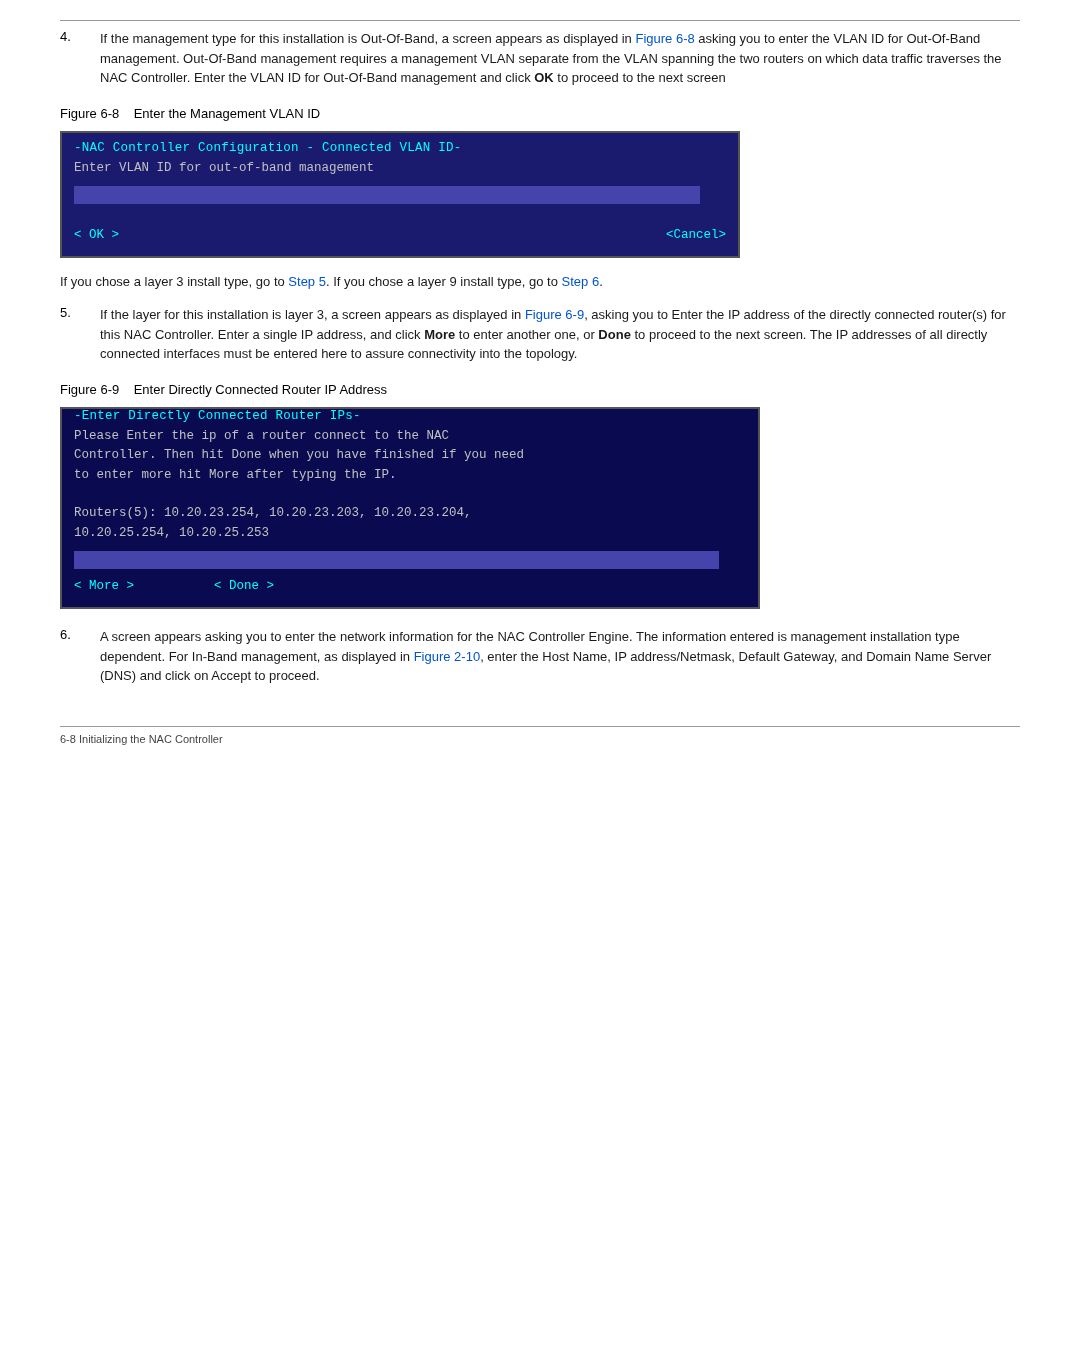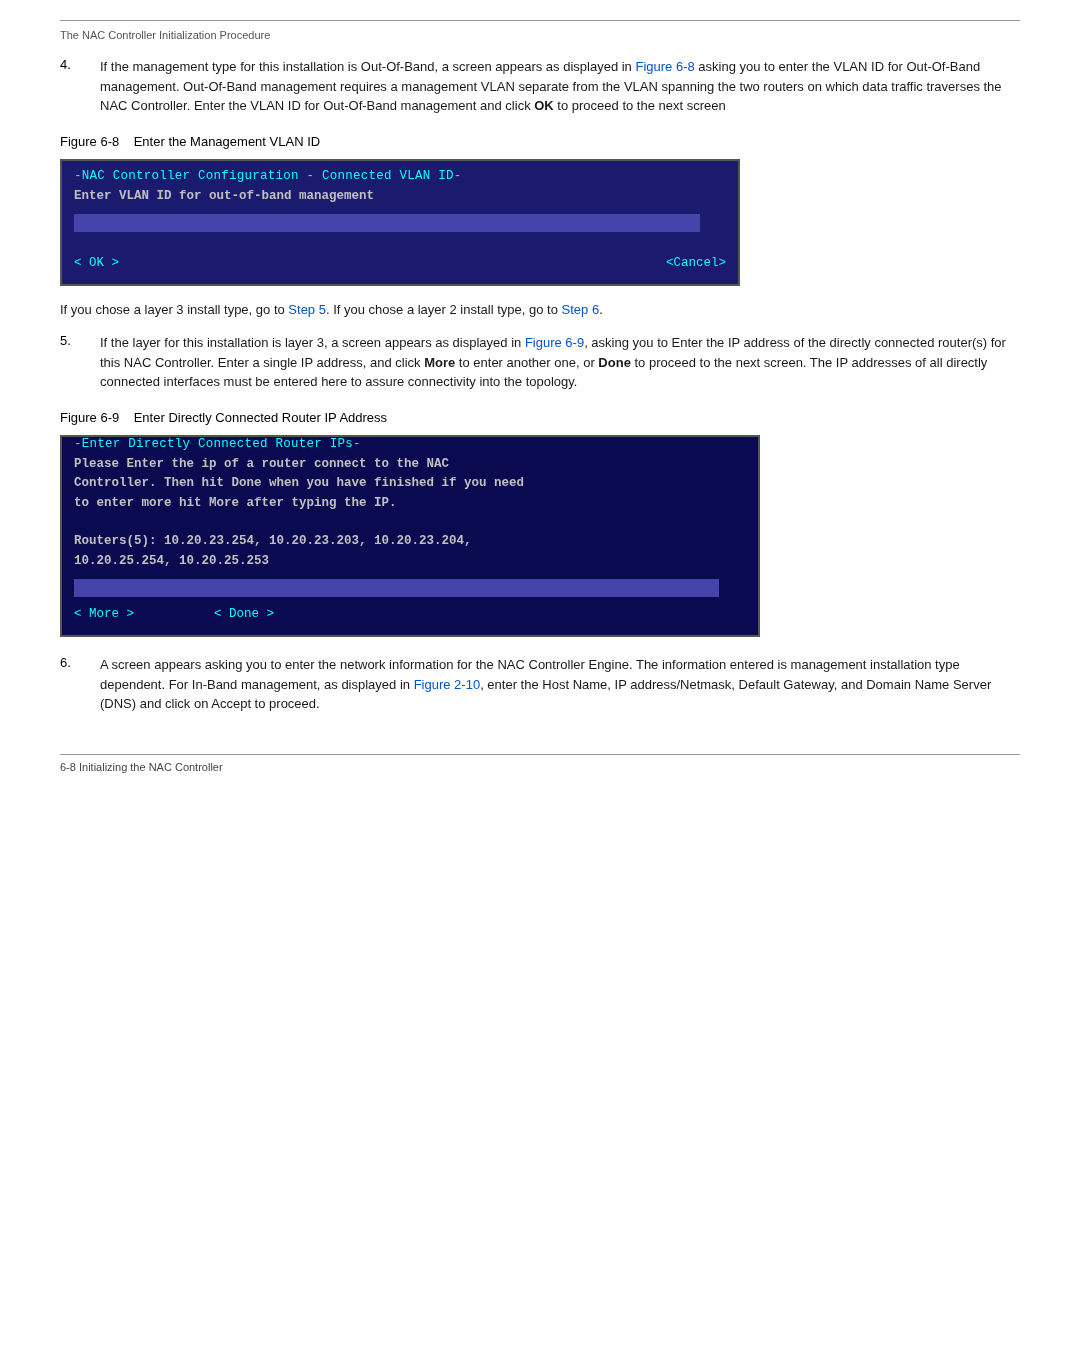--- a/index.html
+++ b/index.html
@@ -81,21 +81,20 @@
       font-size: 12.5px;
       margin-bottom: 4px;
       letter-spacing: 0.02em;
     }
 
     .terminal-body {
       color: #c0c0c0;
       font-family: 'Courier New', Courier, monospace;
       font-size: 12.5px;
       line-height: 1.55;
-      font-weight: bold;
     }
 
     .terminal-input-row {
       margin: 8px 0 4px 0;
     }
 
     .terminal-input {
       background: #4444aa;
       display: block;
       width: 96%;
@@ -150,21 +149,20 @@
       color: #444;
       display: flex;
       justify-content: space-between;
     }
   </style>
 </head>
 <body>
 
 <div class="page-wrapper">
   <hr class="header-rule">
-  <div class="page-header">The NAC Controller Initialization Procedure</div>
 
   <div class="step-block">
     <div class="step-number">4.</div>
     <div class="step-content">
       <span>If the management type for this installation is Out-Of-Band, a screen appears as displayed in </span><a class="link">Figure 6-8</a><span> asking you to enter the VLAN ID for Out-Of-Band management. Out-Of-Band management requires a management VLAN separate from the VLAN spanning the two routers on which data traffic traverses the NAC  Controller. Enter the VLAN ID for Out-Of-Band management and click </span><strong>OK</strong><span> to proceed to the next screen</span>
     </div>
   </div>
 
   <div class="figure-label">
     <span>Figure 6-8</span>&nbsp;&nbsp;&nbsp;&nbsp;<span>Enter the Management VLAN ID</span>
@@ -177,21 +175,21 @@
       <div class="terminal-input"></div>
     </div>
     <div style="height:10px;"></div>
     <div class="terminal-buttons">
       <button class="terminal-btn">&lt; OK  &gt;</button>
       <button class="terminal-btn cancel">&lt;Cancel&gt;</button>
     </div>
   </div>
 
   <div class="inline-text">
-    <span>If you chose a layer 3 install type, go to </span><a class="link">Step 5</a><span>. If you chose a layer 2 install type, go to </span><a class="link">Step 6</a><span>.</span>
+    <span>If you chose a layer 3 install type, go to </span><a class="link">Step 5</a><span>. If you chose a layer 9 install type, go to </span><a class="link">Step 6</a><span>.</span>
   </div>
 
   <div class="step-block">
     <div class="step-number">5.</div>
     <div class="step-content">
       <span>If the layer for this installation is layer 3, a screen appears as displayed in </span><a class="link">Figure 6-9</a><span>, asking you to Enter the IP address of the directly connected router(s) for this NAC Controller. Enter a single IP address, and click </span><strong>More</strong><span> to enter another one, or </span><strong>Done</strong><span> to proceed to the next screen. The IP addresses of all directly connected interfaces must be entered here to assure connectivity into the topology.</span>
     </div>
   </div>
 
   <div class="figure-label">

